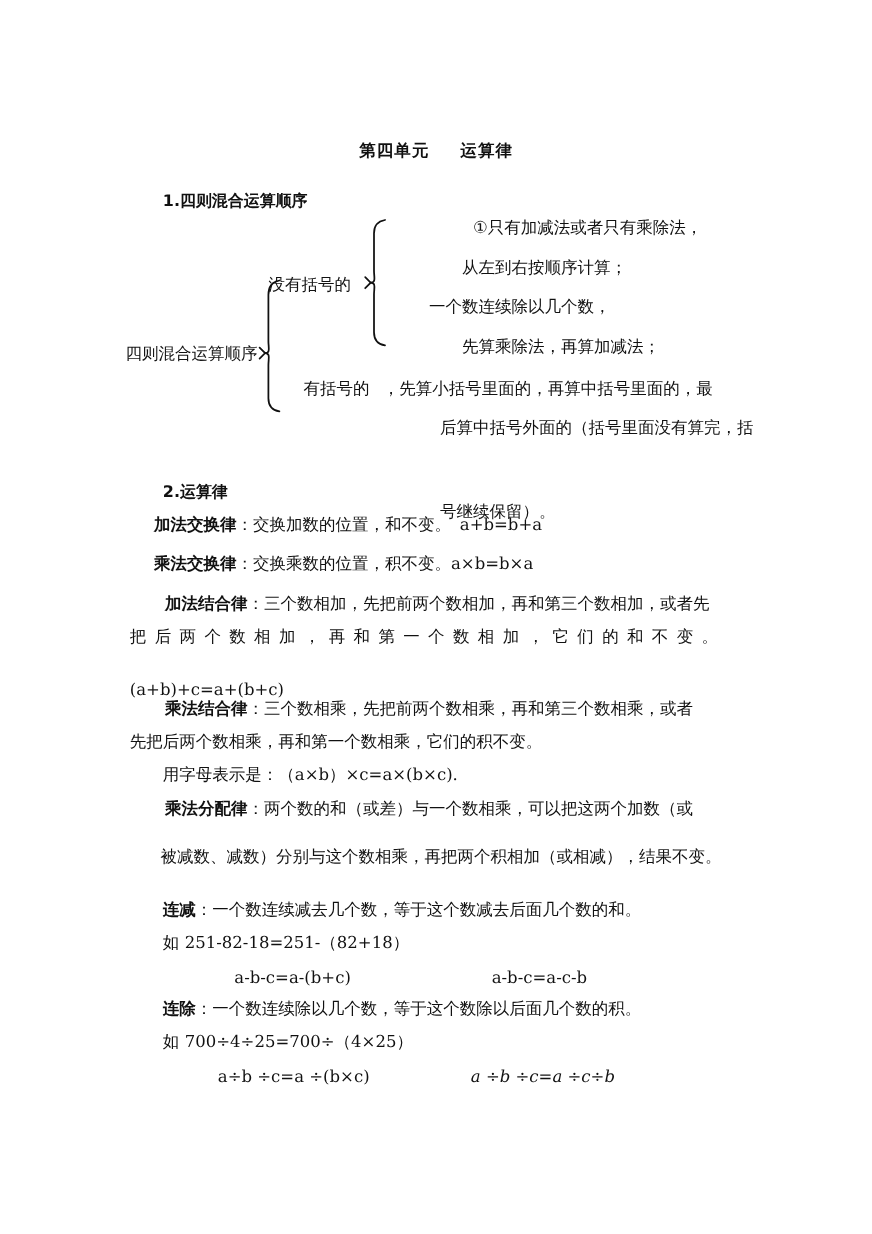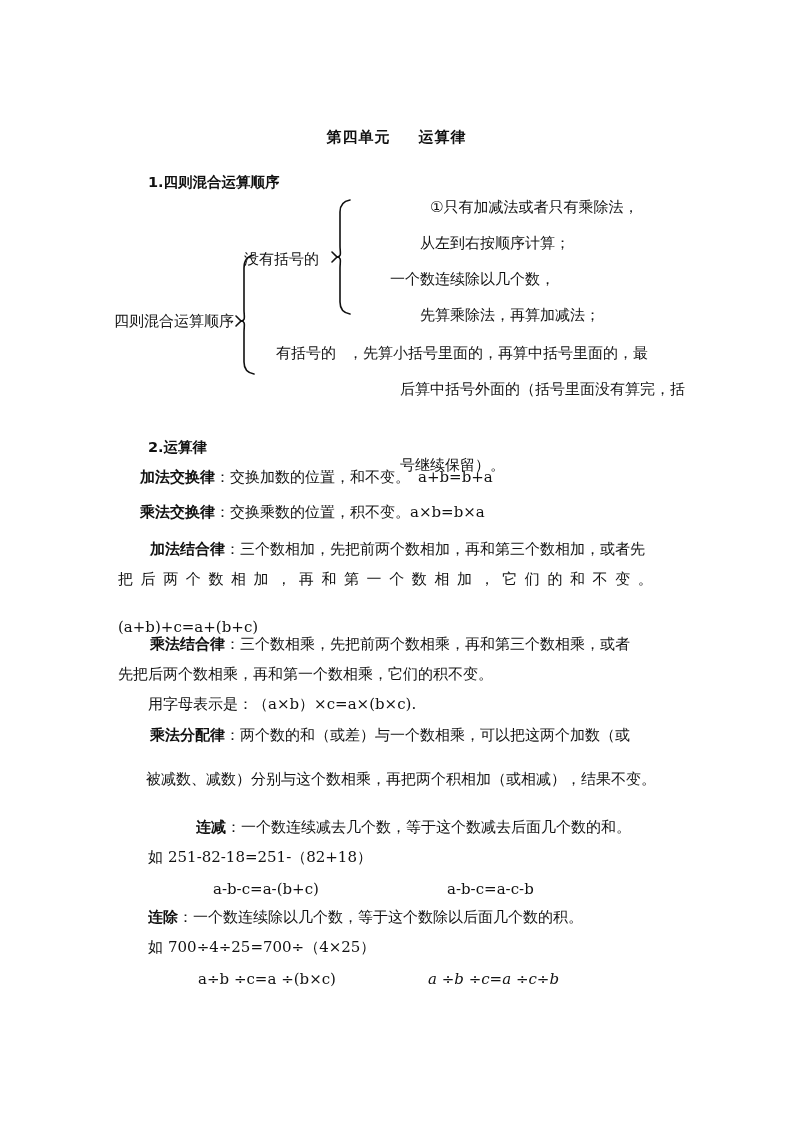--- a/index.html
+++ b/index.html
@@ -160,21 +160,21 @@
   <div class="ptxt" style="left:118px; top:667px;">先把后两个数相乘，再和第一个数相乘，它们的积不变。</div>
   <div class="ptxt" style="left:148px; top:697px;">
     <span>用字母表示是：</span><span class="serif">（a×b）×c=a×(b×c).</span>
   </div>
 
   <div class="ptxt" style="left:150px; top:728px;">
     <b>乘法分配律</b><span>：</span><span>两个数的和（或差）与一个数相乘，可以把这两个加数（或</span>
   </div>
   <div class="ptxt" style="left:118px; top:772px;margin-left:28px;">被减数、减数）分别与这个数相乘，再把两个积相加（或相减），结果不变。</div>
 
-  <div class="ptxt" style="left:148px; top:820px;margin-left:48px;">
+  <div class="ptxt" style="left:148px; top:820px;">
     <b>连减</b><span>：</span><span>一个数连续减去几个数，等于这个数减去后面几个数的和。</span>
   </div>
   <div class="ptxt" style="left:148px; top:850px;">
     <span>如</span><span style="display:inline-block;width:5px;"></span><span class="serif">251-82-18=251-（82+18）</span>
   </div>
   <div class="ptxt serif" style="left:213px; top:882px;">a-b-c=a-(b+c)</div>
   <div class="ptxt serif" style="left:447px; top:882px;">a-b-c=a-c-b</div>
 
   <div class="ptxt" style="left:148px; top:910px;">
     <b>连除</b><span>：</span><span>一个数连续除以几个数，等于这个数除以后面几个数的积。</span>

